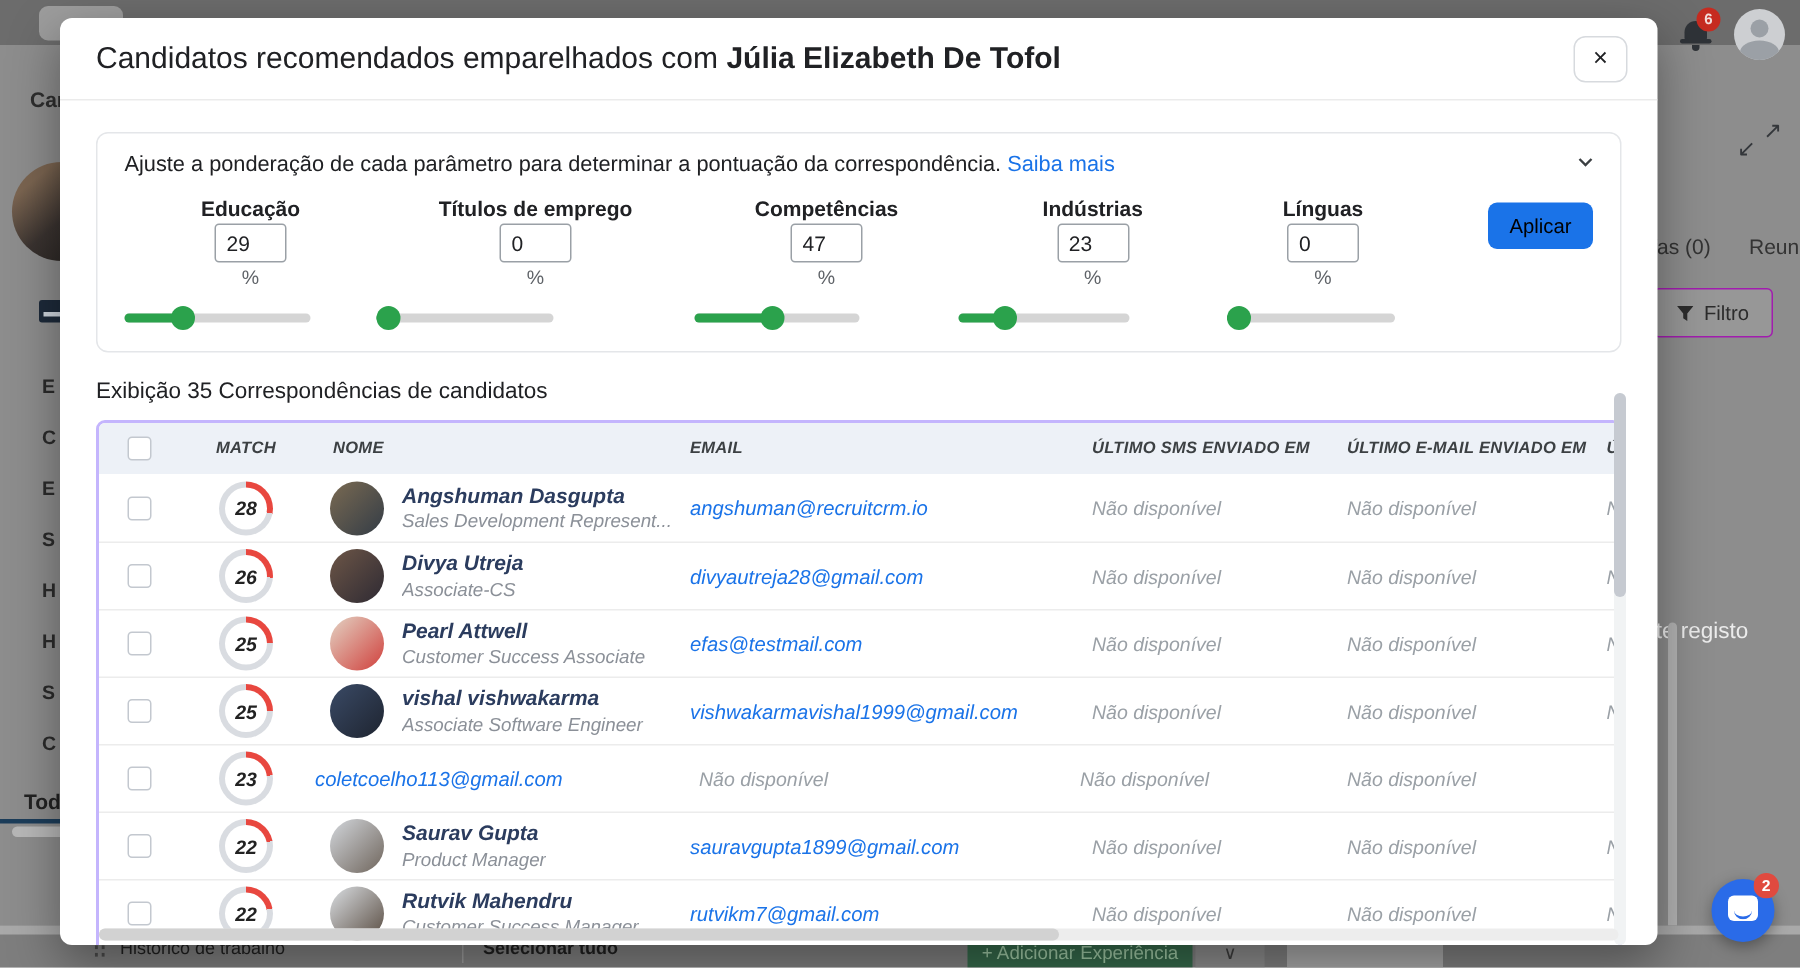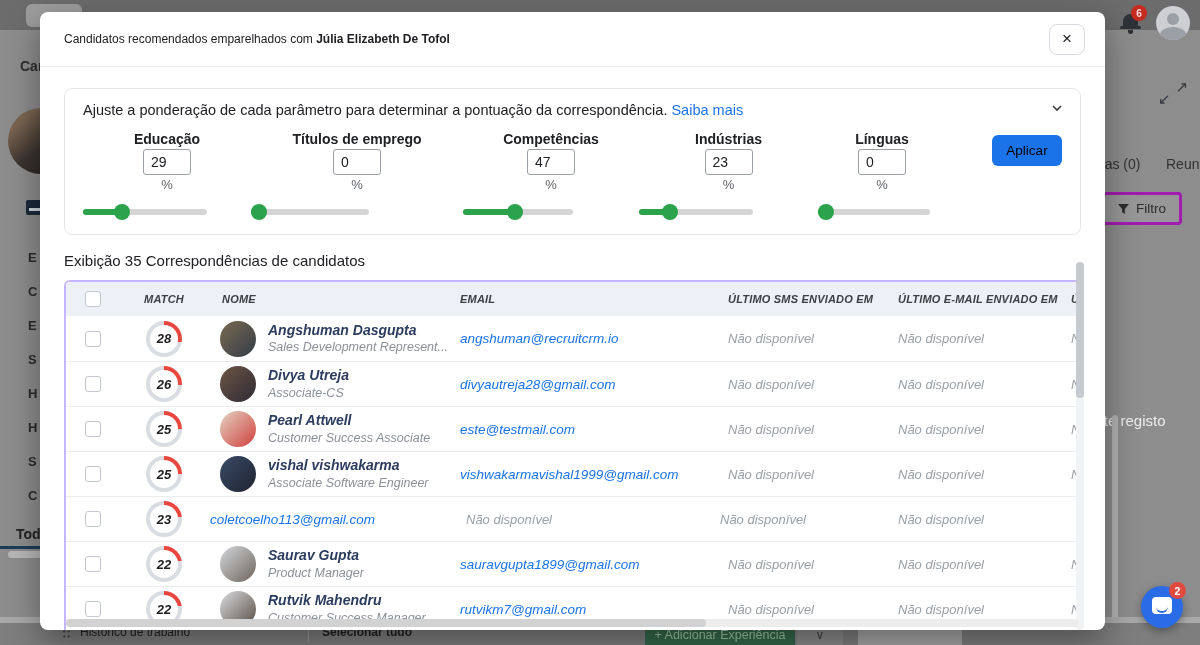--- a/index.html
+++ b/index.html
@@ -15,21 +15,21 @@
   .bg-mail-icon { position:absolute; left:26px; top:200px; width:18px; height:15px; background:#1d2a3a; border-radius:2px; }
   .bg-mail-icon:after { content:""; position:absolute; left:3px; top:8px; right:3px; height:3px; background:#cfd6de; }
   .bg-letters { position:absolute; left:28px; top:250px; display:flex; flex-direction:column; gap:19px;
                 color:#2b2b2b; font-size:13px; font-weight:bold; }
   .bg-tabs-label { position:absolute; left:16px; top:526px; color:#222; font-size:14px; font-weight:bold; }
   .bg-tab-underline { position:absolute; left:0; top:546px; width:62px; height:3px; background:#1c3d5a; }
   .bg-scroll-piece { position:absolute; left:8px; top:551px; width:38px; height:7px; background:#b8b8b8; border-radius:4px; }
 
   .bg-right-tab { position:absolute; top:156px; color:#333; font-size:14px; }
   .bg-filter-btn { position:absolute; left:1102px; top:192px; width:80px; height:33px; background:#979797;
-                   border:3px solid #a21caf; border-radius:4px; display:flex; align-items:center; justify-content:center;
+                   border:1px solid #a21caf; border-radius:4px; display:flex; align-items:center; justify-content:center;
                    gap:7px; color:#2c2c2c; font-size:13.5px; }
   .funnel { width:11px; height:10px; }
   .bg-expand { position:absolute; left:1158px; top:78px; width:30px; height:30px; color:#34373b; font-size:15px; }
   .bg-expand .a1 { position:absolute; right:0; top:0; }
   .bg-expand .a2 { position:absolute; left:0; bottom:0; }
   .bg-note { position:absolute; left:1088px; top:412px; color:#ececec; font-size:15px; }
   .bg-page-scrollbar { position:absolute; left:1112px; top:415px; width:6px; height:212px; background:#b3b3b3; border-radius:3px; }
 
   .bg-bell { position:absolute; left:1120px; top:12px; width:22px; height:22px; }
   .bell-body { position:absolute; left:3px; top:2px; width:15px; height:13px; background:#2f3338;
@@ -62,21 +62,21 @@
   .chat-icon:before { content:""; position:absolute; left:3px; bottom:-4px; width:0; height:0;
                       border:5px solid transparent; border-top-color:#fff; }
   .chat-badge { position:absolute; left:28px; top:-4px; min-width:17px; height:17px; border-radius:9px; background:#e04a3f;
                 color:#fff; font-size:10.5px; font-weight:bold; display:flex; align-items:center; justify-content:center;
                 border:2px solid #8d8d8d00; }
 
   
   .modal { position:absolute; left:40px; top:12px; width:1065px; height:618px; background:#fff; border-radius:8px;
            box-shadow:0 12px 34px rgba(0,0,0,.38); overflow:hidden; }
   .modal-header { height:55px; display:flex; align-items:center; padding:0 20px 0 24px; border-bottom:1px solid #ebebeb; }
-  .modal-title { font-size:12px; color:#202124; }
+  .modal-title { font-size:20px; color:#202124; }
   .modal-title b { font-weight:bold; }
   .close-btn { margin-left:auto; width:36px; height:31px; border:1px solid #d7dade; border-radius:8px; background:#fff;
                display:flex; align-items:center; justify-content:center; font-size:17px; color:#202124; cursor:pointer; }
 
   .weights-panel { margin:21px 24px 0; border:1px solid #e4e6e9; border-radius:8px; padding:13px 18px 14px; position:relative; }
   .wp-desc { font-size:14.5px; color:#202124; }
   .wp-link { color:#1a73e8; text-decoration:none; }
   .wp-caret { position:absolute; right:16px; top:12px; width:14px; height:14px; }
   .wp-caret svg { display:block; }
 
@@ -354,21 +354,21 @@
               <span>25</span>
             </div>
           </div>
     <div class="name-cell">
       <div class="cand-avatar" style="background: linear-gradient(135deg, rgb(227, 211, 196), rgb(208, 64, 60));"></div>
       <div>
         <div class="cand-name">Pearl Attwell</div>
         <div class="cand-title">Customer Success Associate</div>
       </div>
     </div>
-    <div class="email-cell">este@testmail.com</div>
+    <div class="email-cell">efas@testmail.com</div>
     <div class="na-cell">Não disponível</div>
     <div class="na-cell na-mail">Não disponível</div>
     <div class="x-extra">Não disponível</div>
   </div>
 
   <div class="t-row">
     <div>
             <div class="cb"></div>
           </div>
     <div>

